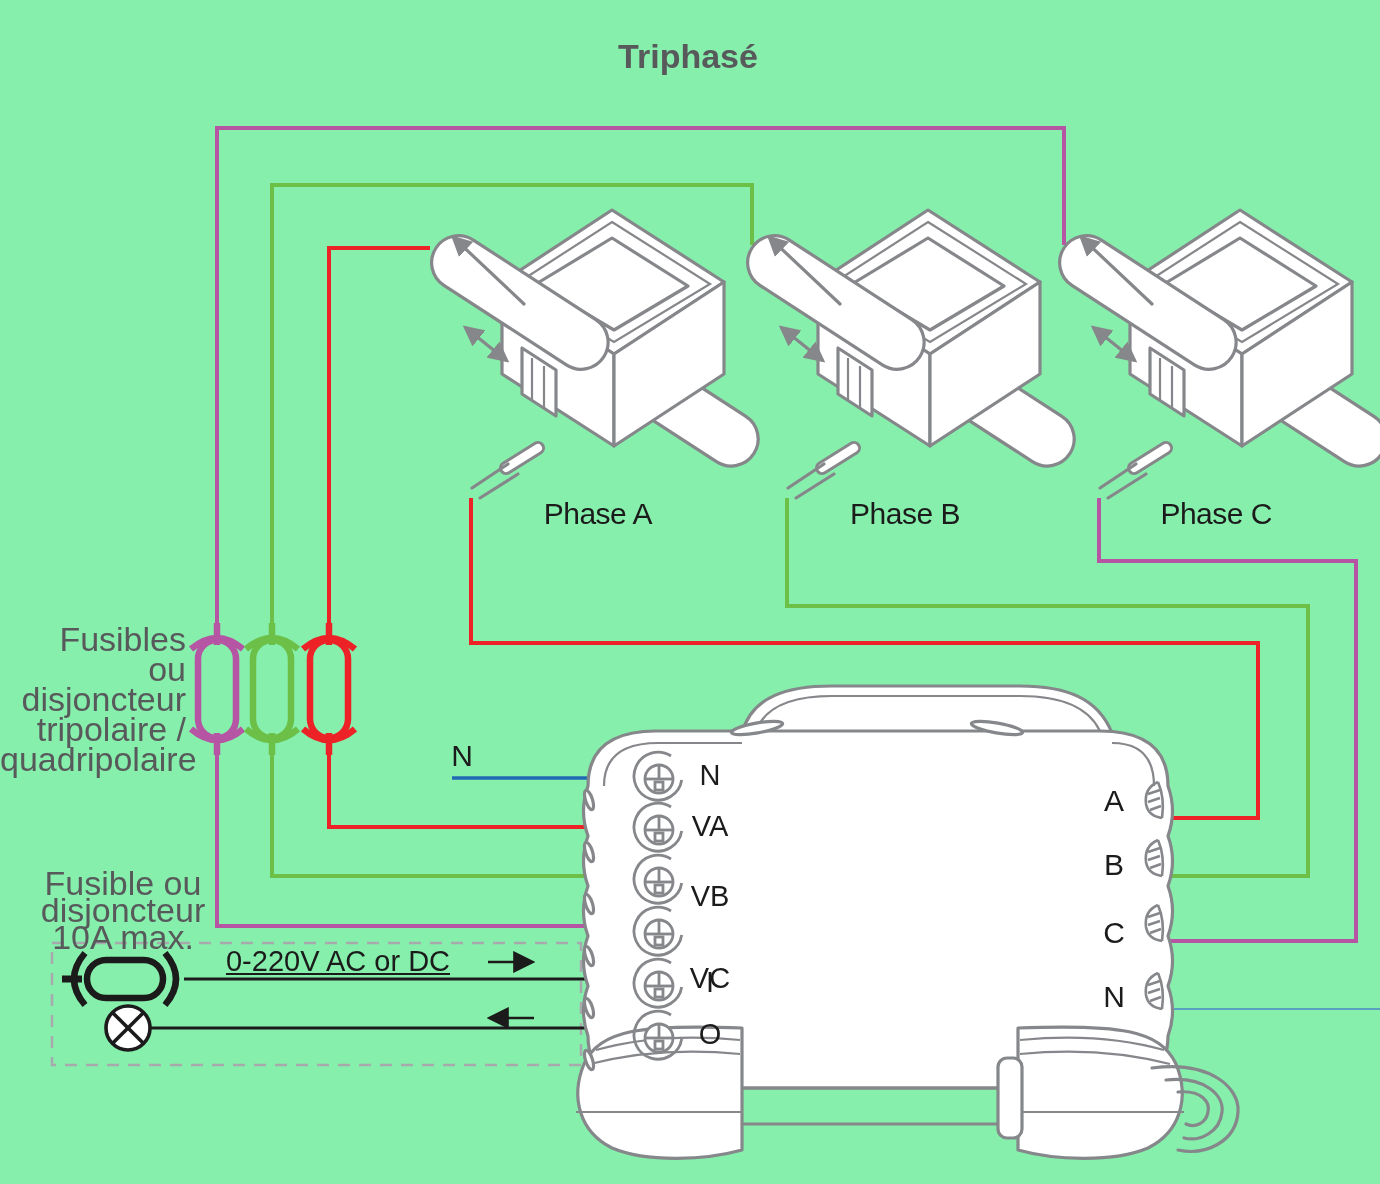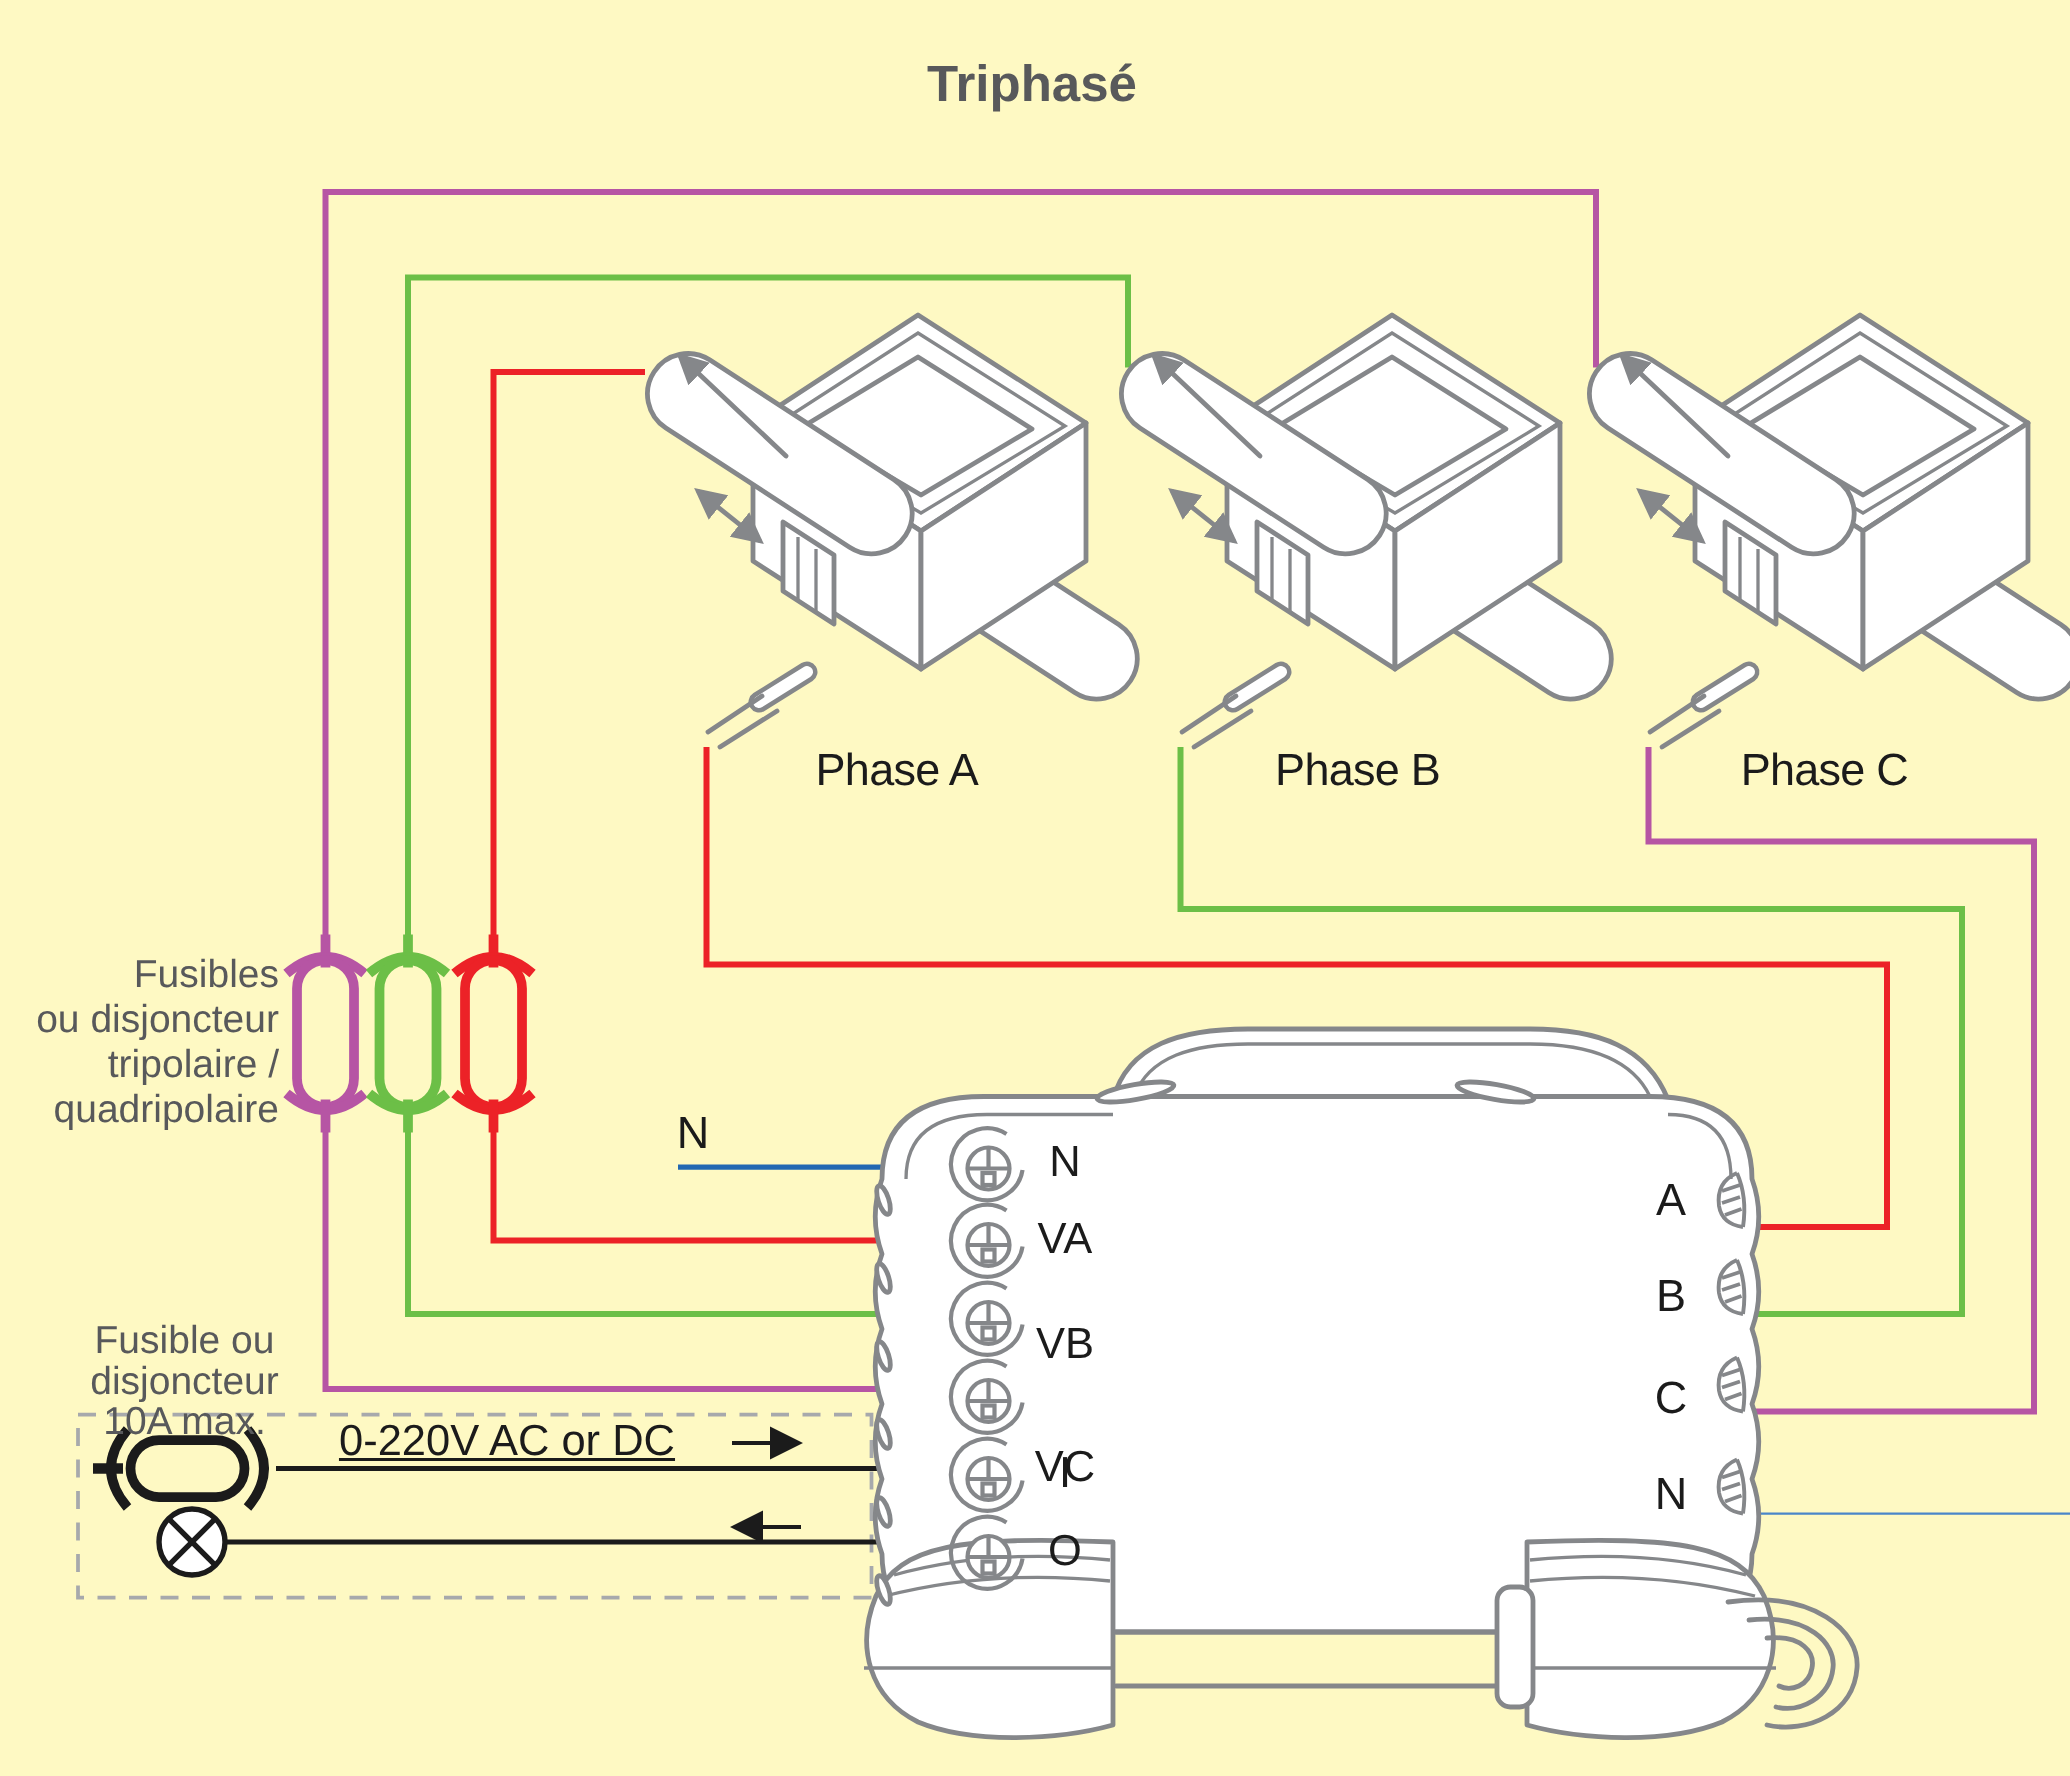--- a/index.html
+++ b/index.html
@@ -1,22 +1,22 @@
 <!DOCTYPE html>
 <html style="--wire_red: #ec2227; --wire_green: #6cbf47; --wire_magenta: #b655a4; --wire_blue: #2268b2; --wire_blue_thin: #4a86c9; --art_gray: #85878a; --text_gray: #58595b; --black: #1b1b1b; --dash_gray: #a7a9ac;"><head>
 <meta charset="utf-8">
 <style>
   html,body{margin:0;padding:0;background:#fff;}
-  .stage{position:relative;width:1380px;height:1184px;background:#fef9c3;overflow:hidden;
+  .stage{position:relative;width:1380px;height:1184px;background:#86efac;overflow:hidden;
          font-family:"Liberation Sans",sans-serif;}
   .stage svg{position:absolute;left:0;top:0;}
   .lbl{position:absolute;color:#1b1b1b;line-height:1.08;}
   .title{font-size:34px;font-weight:bold;color:var(--text_gray);text-align:center;}
   .phase-lbl{font-size:30px;text-align:right;letter-spacing:-0.5px;}
-  .gray-note{font-size:26px;color:var(--text_gray);line-height:27px;margin-top:10px;}
+  .gray-note{font-size:34px;color:var(--text_gray);line-height:27px;}
   .fuses-note{text-align:right;line-height:30px;}
   .center-note{text-align:center;}
   .volt-lbl{font-size:29px;text-align:center;}
   .nin-lbl{font-size:30px;text-align:center;}
   .opt-lbl{font-size:26px;color:#6d6e71;text-align:center;}
   .term-lbl{font-size:29px;text-align:center;}
   .rterm-lbl{font-size:30px;text-align:center;}
 
   
   .w{fill:none;stroke-width:4;}

